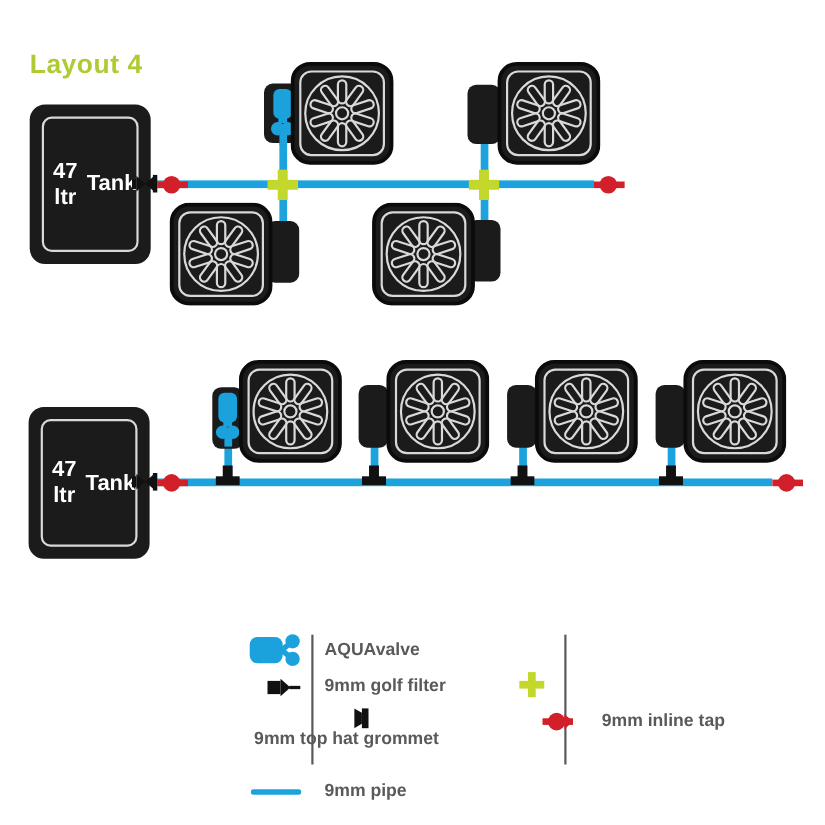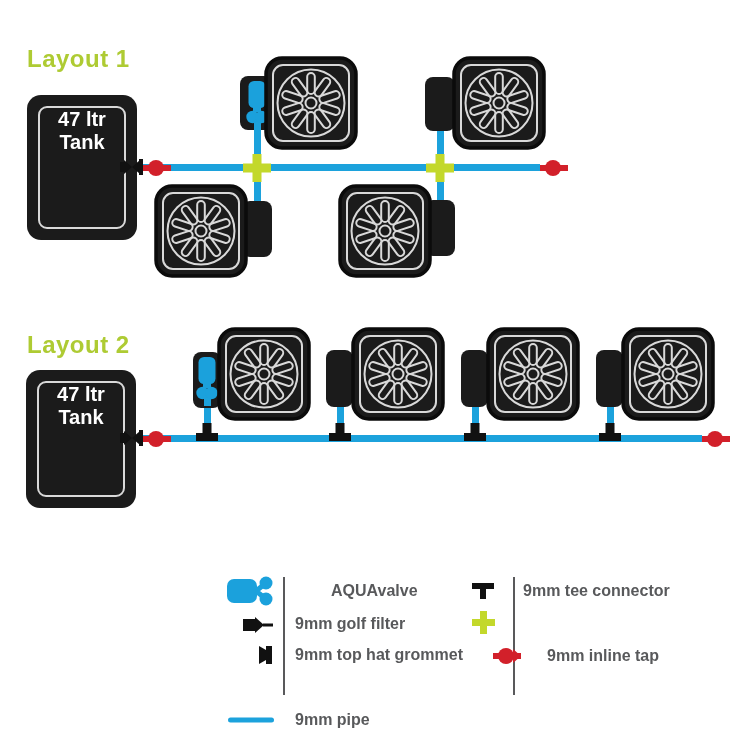--- a/index.html
+++ b/index.html
@@ -2,40 +2,40 @@
 <html style="--pipe-blue: #1ca2dc; --valve-blue: #1ba1dc; --connector-green: #c3d82b; --title-green: #aecb33; --tap-red: #d2202a; --component-black: #1b1b1b; --outline-light: #d9d9d9; --legend-text: #58595b;"><head>
 <meta charset="utf-8">
 <style>
   html,body{margin:0;padding:0;background:#fff;}
   .stage{position:relative;width:750px;height:750px;background:#ffffff;overflow:hidden;
          font-family:"Liberation Sans",sans-serif;}
   .abs{position:absolute;}
   .layout-title{margin:0;font-size:24px;font-weight:700;color:var(--title-green);letter-spacing:.5px;}
   .tank{background:var(--component-black);border-radius:14px;}
   .tank-inner{position:absolute;left:11px;top:11px;right:11px;bottom:11px;
-              border:2px solid #d9d9d9;border-radius:9px;display:flex;flex-direction:column;
-              align-items:center;justify-content:flex-start;color:#fff;font-weight:700;
+              border:2px solid #d9d9d9;border-radius:9px;display:flex;flex-direction:row;
+              align-items:center;justify-content:center;color:#fff;font-weight:700;
               font-size:20px;line-height:23px;text-align:center;}
   .pipe{background:var(--pipe-blue);}
   .tray{background:var(--component-black);border-radius:8px;}
   .pot{line-height:0;}
   .legend-row{position:absolute;display:flex;align-items:center;}
   .icon-cell-l{width:64px;display:flex;justify-content:flex-end;align-items:center;line-height:0;}
   .icon-cell-r{width:46px;display:flex;justify-content:center;align-items:center;line-height:0;}
   .legend-label{color:var(--legend-text);font-size:16px;font-weight:700;white-space:nowrap;}
   .legend-row.left .legend-label{margin-left:21px;}
   .legend-row.right .legend-label{margin-left:17px;}
   .divider{background:#59595b;width:2px;height:118px;}
 </style>
 </head>
 <body>
 
 <div class="stage">
 
-  <h2 class="abs layout-title" style="left:27px;top:45px;">Layout 1</h2>
+  <h2 class="abs layout-title" style="left:27px;top:45px;">Layout 4</h2>
 
   <div class="abs pipe" style="left:138px;top:164px;width:402px;height:7px;"></div>
   <div class="abs pipe" style="left:253.5px;top:124px;width:7px;height:86px;"></div>
   <div class="abs pipe" style="left:436.5px;top:124px;width:7px;height:86px;"></div>
 
   <div class="abs tank" style="left:27px;top:95px;width:110px;height:145px;">
     <div class="tank-inner">
       <span>47 ltr</span>
       <span>Tank</span>
     </div>
@@ -156,21 +156,20 @@
       <circle cx="13" cy="9" r="8" fill="var(--tap-red)"></circle>
     </svg>
   </div>
   <div class="abs" style="left:540px;top:158.5px;line-height:0;">
     <svg width="28" height="18" viewBox="0 0 28 18">
       <rect x="0" y="6" width="28" height="6" fill="var(--tap-red)"></rect>
       <circle cx="13" cy="9" r="8" fill="var(--tap-red)"></circle>
     </svg>
   </div>
 
-  <h2 class="abs layout-title" style="left:27px;top:331px;">Layout 2</h2>
 
   <div class="abs pipe" style="left:138px;top:435px;width:564px;height:7px;"></div>
   <div class="abs pipe" style="left:203.5px;top:400px;width:7px;height:38px;"></div>
   <div class="abs pipe" style="left:336.5px;top:400px;width:7px;height:38px;"></div>
   <div class="abs pipe" style="left:471.5px;top:400px;width:7px;height:38px;"></div>
   <div class="abs pipe" style="left:606.5px;top:400px;width:7px;height:38px;"></div>
 
   <div class="abs tank" style="left:26px;top:370px;width:110px;height:138px;">
     <div class="tank-inner">
       <span>47 ltr</span>
@@ -308,21 +307,21 @@
   <div class="abs" style="left:702px;top:429.5px;line-height:0;">
     <svg width="28" height="18" viewBox="0 0 28 18">
       <rect x="0" y="6" width="28" height="6" fill="var(--tap-red)"></rect>
       <circle cx="13" cy="9" r="8" fill="var(--tap-red)"></circle>
     </svg>
   </div>
 
   <div class="abs divider" style="left:283px;top:577px;"></div>
   <div class="abs divider" style="left:513px;top:577px;"></div>
 
-  <div class="legend-row left" style="left:210px;top:574px;height:34px;gap:36px;">
+  <div class="legend-row left" style="left:210px;top:574px;height:34px;">
     <span class="icon-cell-l">
       <svg width="48" height="34" viewBox="0 0 48 34">
         <rect x="1" y="5" width="30" height="24" rx="7" fill="var(--valve-blue)"></rect>
         <path d="M30,17 L40,9 M30,17 L40,25" stroke="var(--valve-blue)" stroke-width="5"></path>
         <circle cx="40" cy="9" r="6.5" fill="var(--valve-blue)"></circle>
         <circle cx="40" cy="25" r="6.5" fill="var(--valve-blue)"></circle>
       </svg>
     </span>
     <span class="legend-label">AQUAvalve</span>
   </div>
@@ -331,48 +330,39 @@
     <span class="icon-cell-l">
       <svg width="31" height="19" viewBox="0 0 31 19">
         <rect x="0" y="4" width="12" height="12" fill="#111"></rect>
         <polygon points="12,2 21,10 12,18" fill="#111"></polygon>
         <rect x="20" y="8.5" width="10" height="3" fill="#111"></rect>
       </svg>
     </span>
     <span class="legend-label">9mm golf filter</span>
   </div>
 
-  <div class="legend-row left" style="left:210px;top:643px;height:24px;">
+  <div class="legend-row left" style="left:210px;top:643px;height:24px;flex-direction:column;">
     <span class="icon-cell-l">
       <svg width="15" height="20" viewBox="0 0 15 20">
         <rect x="7" y="1" width="6" height="18" fill="#111"></rect>
         <polygon points="7,15 0,19 0,1 7,5" fill="#111"></polygon>
       </svg>
     </span>
     <span class="legend-label">9mm top hat grommet</span>
   </div>
 
   <div class="legend-row left" style="left:210px;top:708px;height:24px;">
     <span class="icon-cell-l">
       <svg width="46" height="8" viewBox="0 0 46 8">
         <rect x="0" y="1.5" width="46" height="5" rx="2.5" fill="var(--pipe-blue)"></rect>
       </svg>
     </span>
     <span class="legend-label">9mm pipe</span>
   </div>
 
-  <div class="legend-row right" style="left:460px;top:580px;height:22px;">
-    <span class="icon-cell-r">
-      <svg width="22" height="16" viewBox="0 0 22 16">
-        <rect x="0" y="0" width="22" height="6" fill="#111"></rect>
-        <rect x="8" y="5" width="6" height="11" fill="#111"></rect>
-      </svg>
-    </span>
-    <span class="legend-label">9mm tee connector</span>
-  </div>
 
   <div class="legend-row right" style="left:460px;top:610px;height:24px;">
     <span class="icon-cell-r">
       <svg width="23" height="23" viewBox="0 0 23 23">
         <rect x="8" y="0" width="7" height="23" fill="var(--connector-green)"></rect>
         <rect x="0" y="8" width="23" height="7" fill="var(--connector-green)"></rect>
       </svg>
     </span>
   </div>
 

